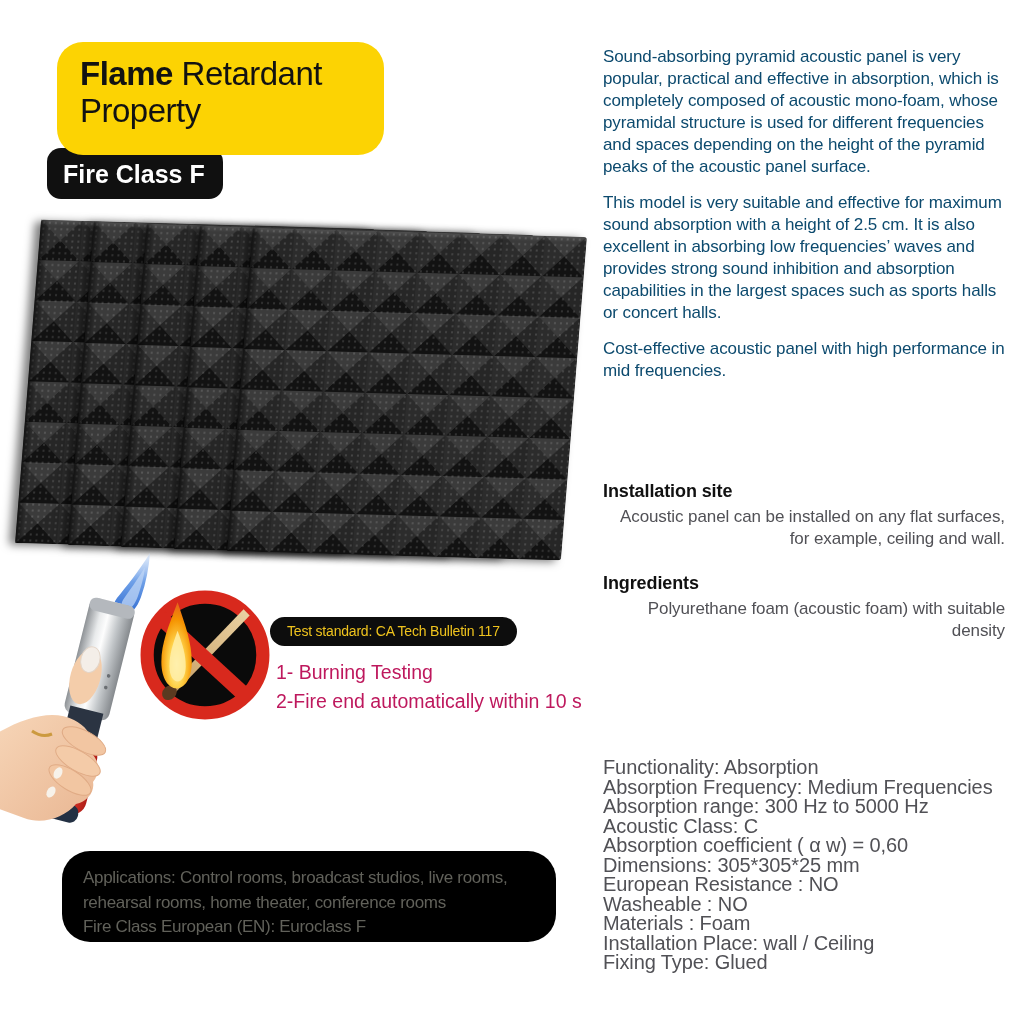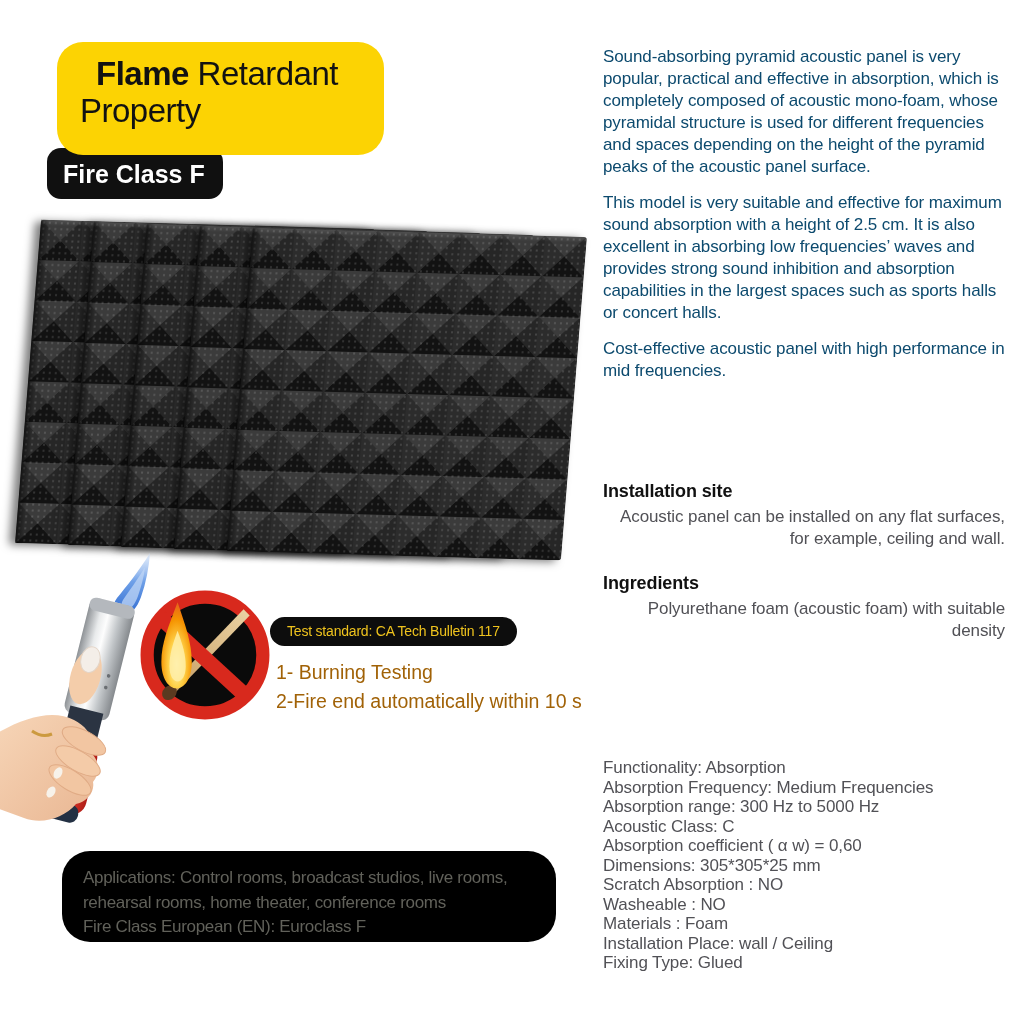--- a/index.html
+++ b/index.html
@@ -6,21 +6,21 @@
   body { background:#ffffff; font-family:"Liberation Sans", sans-serif; }
   .page { position:relative; width:1024px; height:1024px; background:#ffffff; overflow:hidden; }
 
   
   .title-badge {
     position:absolute; left:57px; top:42px; width:327px; height:113px;
     background:#FCD303; border-radius:26px; z-index:2; padding:13px 0 0 23px;
     color:#121212;
   }
   .title-line1 { font-size:33px; line-height:37px; letter-spacing:-0.5px; }
-  .title-line1 .bold { font-weight:bold;margin-left:16px; }
+  .title-line1 .bold { font-weight:bold; }
   .title-line2 { font-size:33px; line-height:37px; letter-spacing:-0.5px; }
   .fire-class-badge {
     position:absolute; left:47px; top:148px; z-index:1;
     background:#101010; color:#ffffff; font-weight:bold; font-size:25px;
     padding:12px 18px 10px 16px; border-radius:14px;
   }
 
   
   .foam { position:absolute; left:28px; top:224px; width:556px; height:348px; }
   .panel {
@@ -47,40 +47,40 @@
   
   .torch-svg { position:absolute; left:-2px; top:545px; z-index:6; }
   .sign-svg  { position:absolute; left:138px; top:588px; z-index:7; }
 
   
   .pill {
     position:absolute; left:270px; top:617px; z-index:8;
     background:#0d0d0d; color:#EFC31D; font-size:14px; letter-spacing:-0.2px;
     padding:6px 17px 7px 17px; border-radius:19px; white-space:nowrap;
   }
-  .test-lines { position:absolute; left:276px; top:658px; z-index:8; color:#a16207;
+  .test-lines { position:absolute; left:276px; top:658px; z-index:8; color:#be185d;
     font-size:19.5px; line-height:29px; white-space:nowrap; }
 
   
   .apps-box {
     position:absolute; left:62px; top:851px; width:494px; height:91px;
     background:#000000; border-radius:28px; padding:15px 0 0 21px;
     color:#61615A; font-size:17px; line-height:24.5px; letter-spacing:-0.3px; white-space:nowrap;
   }
 
   
   .right-col { position:absolute; left:603px; top:46px; width:402px;
     color:#0c4a6e; font-size:17px; line-height:22px; letter-spacing:-0.1px; }
   .right-col p { margin-bottom:14px; }
   .info-sections { position:absolute; left:603px; top:479px; width:402px;
     color:#515156; font-size:17px; line-height:22px; letter-spacing:-0.1px; }
   .info-sections h3 { color:#111111; font-size:18px; line-height:24px; margin-bottom:3px; }
   .info-sections p { margin-bottom:21px;text-align:right; }
   .specs { position:absolute; left:603px; top:758px; width:410px;
-    color:#515156; font-size:17px; line-height:19.5px; letter-spacing:-0.1px; white-space:nowrap; }
+    color:#515156; font-size:20px; line-height:19.5px; letter-spacing:-0.1px; white-space:nowrap; }
 </style>
 </head>
 <body>
 
 <div class="page">
 
   <div class="title-badge">
     <div class="title-line1"><span class="bold">Flame</span><span> Retardant</span></div>
     <div class="title-line2">Property</div>
   </div>
@@ -193,20 +193,20 @@
     <p>Polyurethane foam (acoustic foam) with suitable density</p>
   </div>
 
   <div class="specs">
     <div>Functionality: Absorption</div>
     <div>Absorption Frequency: Medium Frequencies</div>
     <div>Absorption range: 300 Hz to 5000 Hz</div>
     <div>Acoustic Class: C</div>
     <div>Absorption coefficient ( α w) = 0,60</div>
     <div>Dimensions: 305*305*25 mm</div>
-    <div>Scratch Absorption : NO</div>
+    <div>European Resistance : NO</div>
     <div>Washeable : NO</div>
     <div>Materials : Foam</div>
     <div>Installation Place: wall / Ceiling</div>
     <div>Fixing Type: Glued</div>
   </div>
 
 </div>
 
 </body></html>

